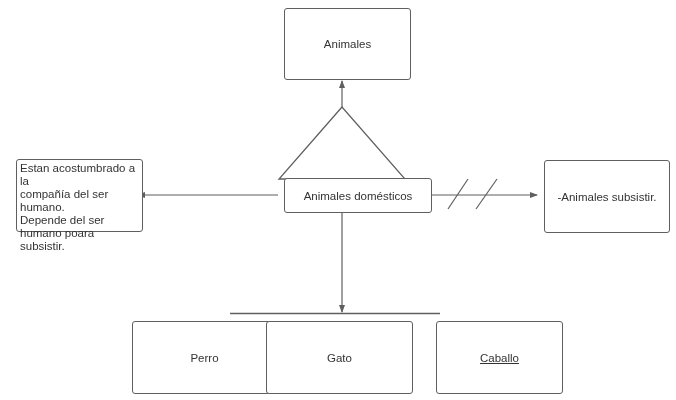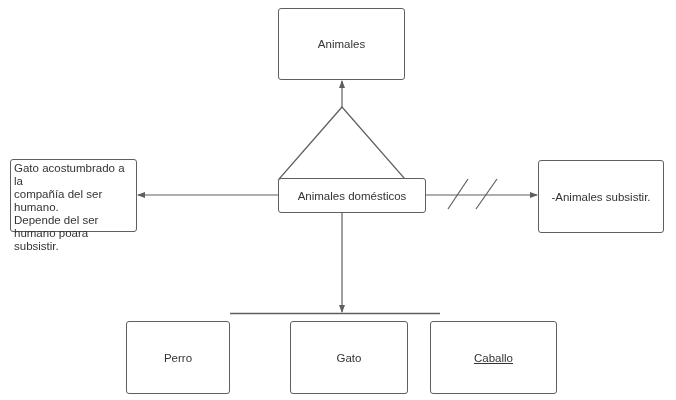--- a/index.html
+++ b/index.html
@@ -26,36 +26,37 @@
       box-sizing: border-box;
       border: 1.3px solid #5f5f5f;
       border-radius: 3px;
       background: #ffffff;
       color: #333333;
       font-size: 11.5px;
       display: flex;
       align-items: center;
       justify-content: center;
       text-align: center;
+      margin-left: 6px;
     }
     .node.note {
       align-items: flex-start;
       justify-content: flex-start;
       text-align: left;
       padding: 2px 3px;
       line-height: 13px;
       font-size: 11.5px;
       white-space: pre-line;
     }
     #n-animales { left: 278px; top: 8px; width: 127px; height: 72px; }
     #n-domesticos { left: 278px; top: 178px; width: 148px; height: 35px; }
     #n-note { left: 10px; top: 159px; width: 127px; height: 73px; }
     #n-silvestres { left: 538px; top: 160px; width: 126px; height: 73px; }
-    #n-perro { left: 126px; top: 321px; width: 104px; height: 73px; }
-    #n-gato { left: 290px; top: 321px; width: 118px; height: 73px; }
+    #n-perro { left: 126px; top: 321px; width: 145px; height: 73px; }
+    #n-gato { left: 260px; top: 321px; width: 147px; height: 73px; }
     #n-caballo { left: 430px; top: 321px; width: 127px; height: 73px; text-decoration: underline; }
   </style>
 </head>
 <body>
 
 <svg id="canvas" viewBox="0 0 676 400" xmlns="http://www.w3.org/2000/svg">
   <defs>
     <marker id="arrowhead" markerWidth="8" markerHeight="8" refX="7" refY="4" orient="auto" markerUnits="userSpaceOnUse">
       <path d="M0,1 L8,4 L0,7 Z" fill="#5f5f5f"></path>
     </marker>
@@ -78,21 +79,21 @@
 
 <div id="n-animales" class="node">
   <span>Animales</span>
 </div>
 
 <div id="n-domesticos" class="node">
   <span>Animales domésticos</span>
 </div>
 
 <div id="n-note" class="node note">
-  <span>Gato acostumbrado a la
+  <span>Estan acostumbrado a la
 compañía del ser
 humano.
 Depende del ser
 humano poara subsistir.</span>
 </div>
 
 <div id="n-silvestres" class="node">
   <span>-Animales subsistir.</span>
 </div>
 

